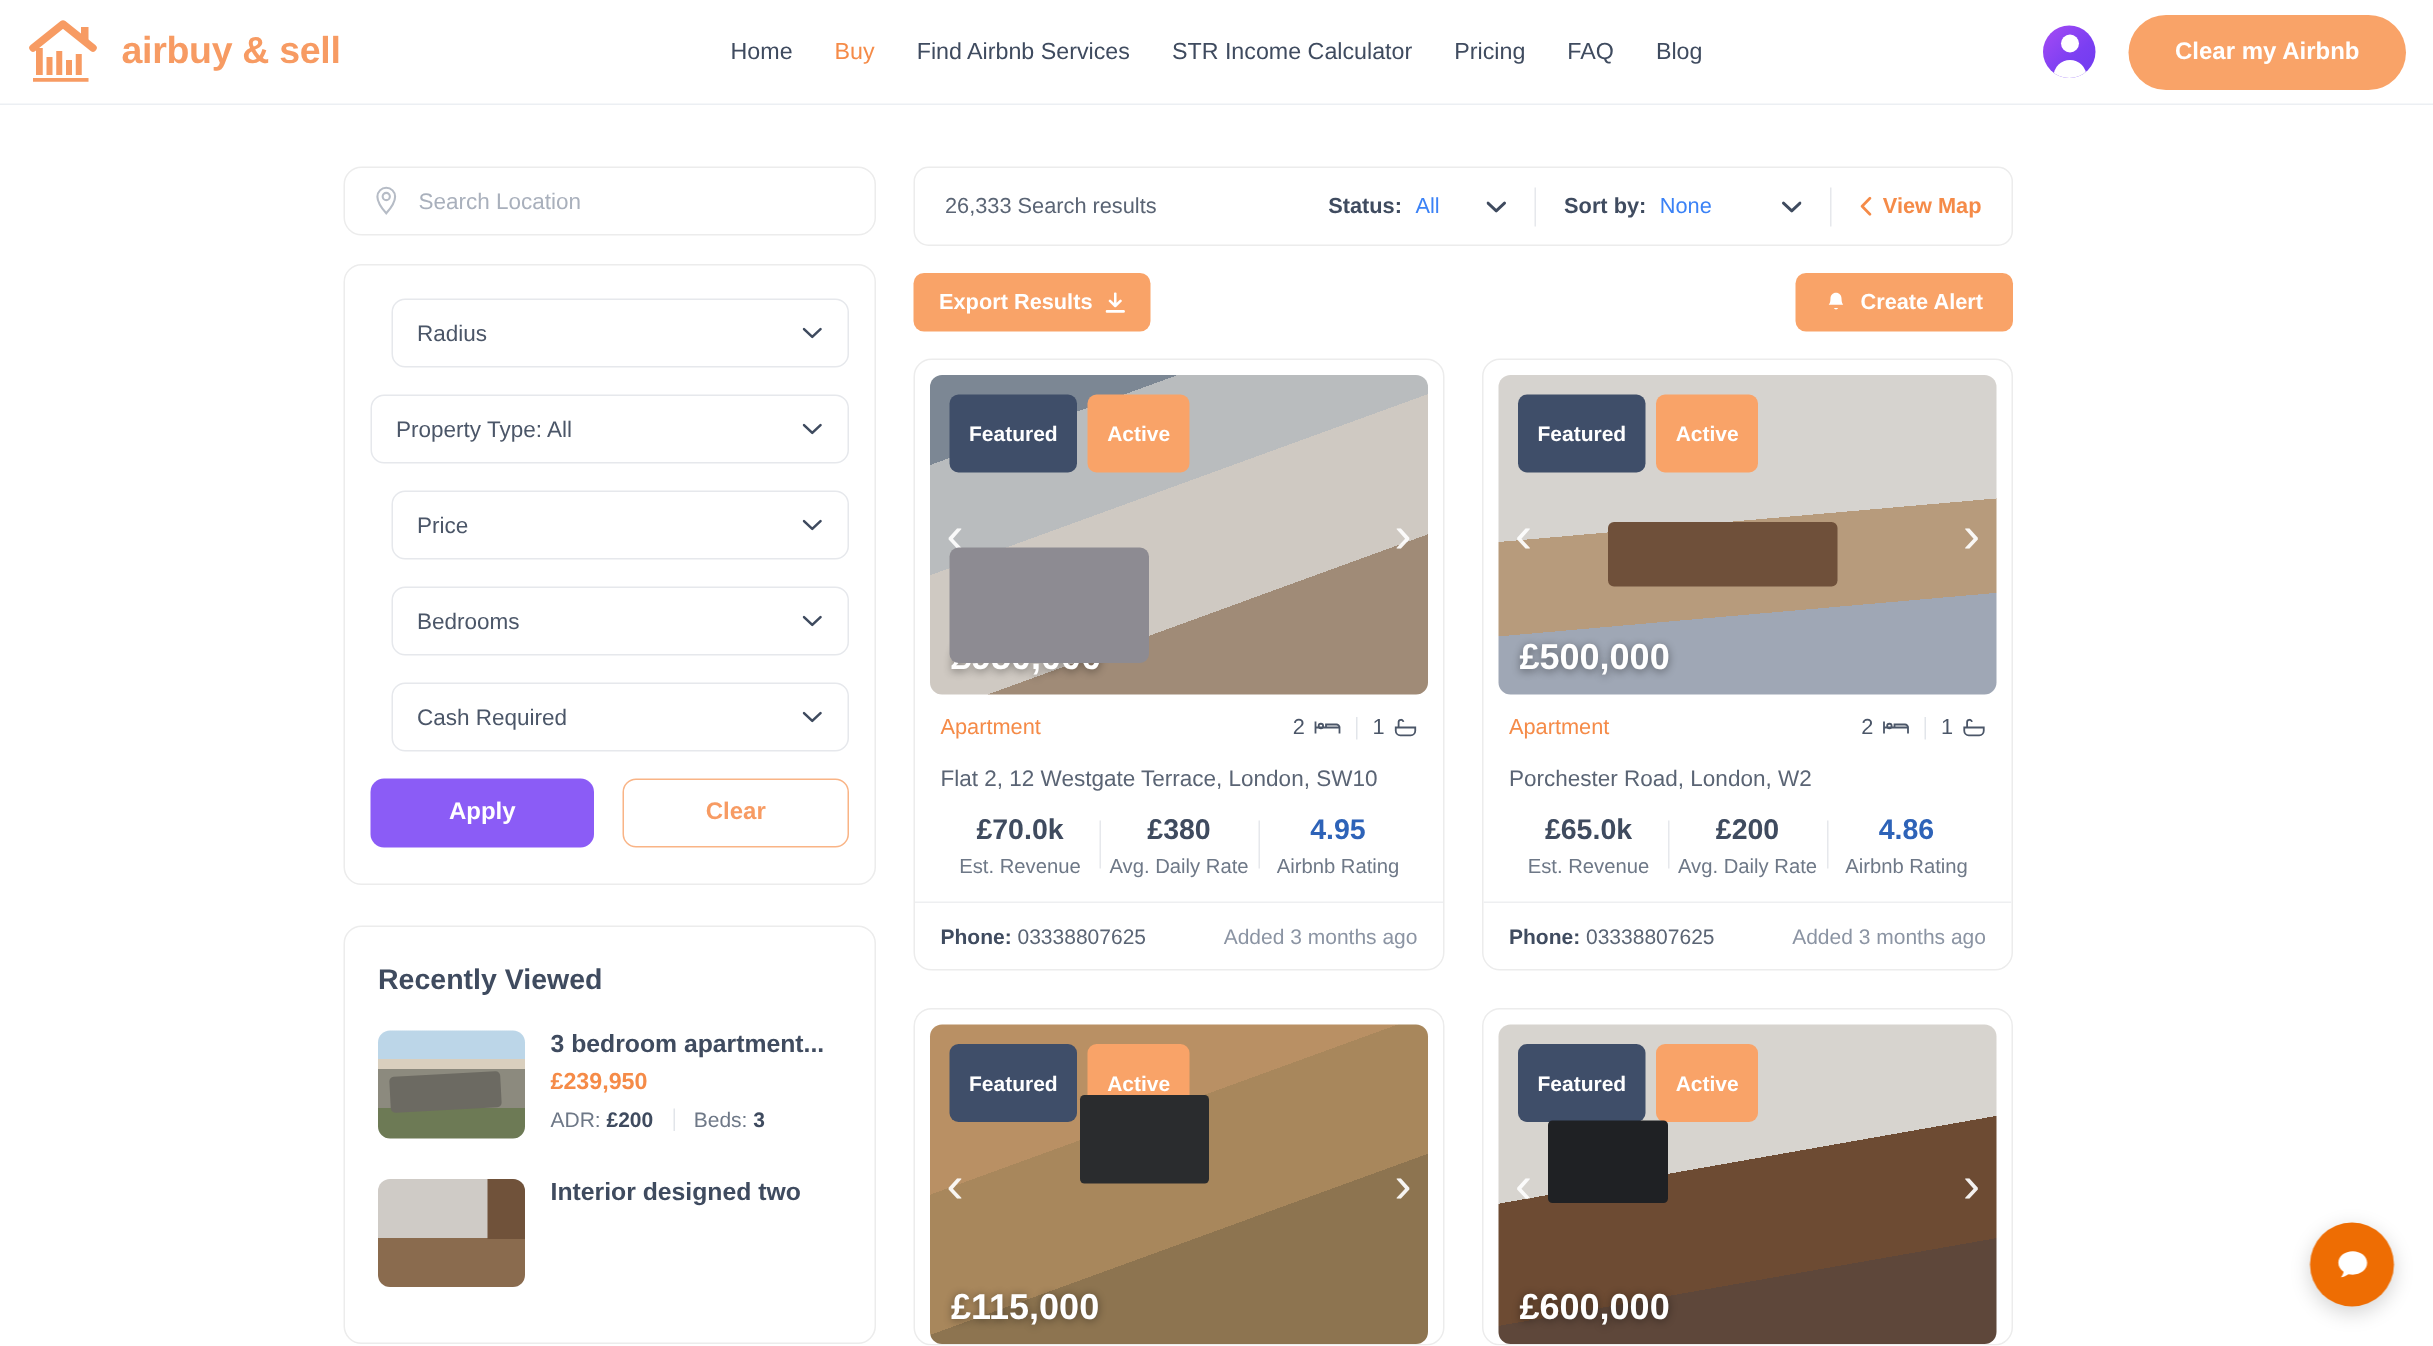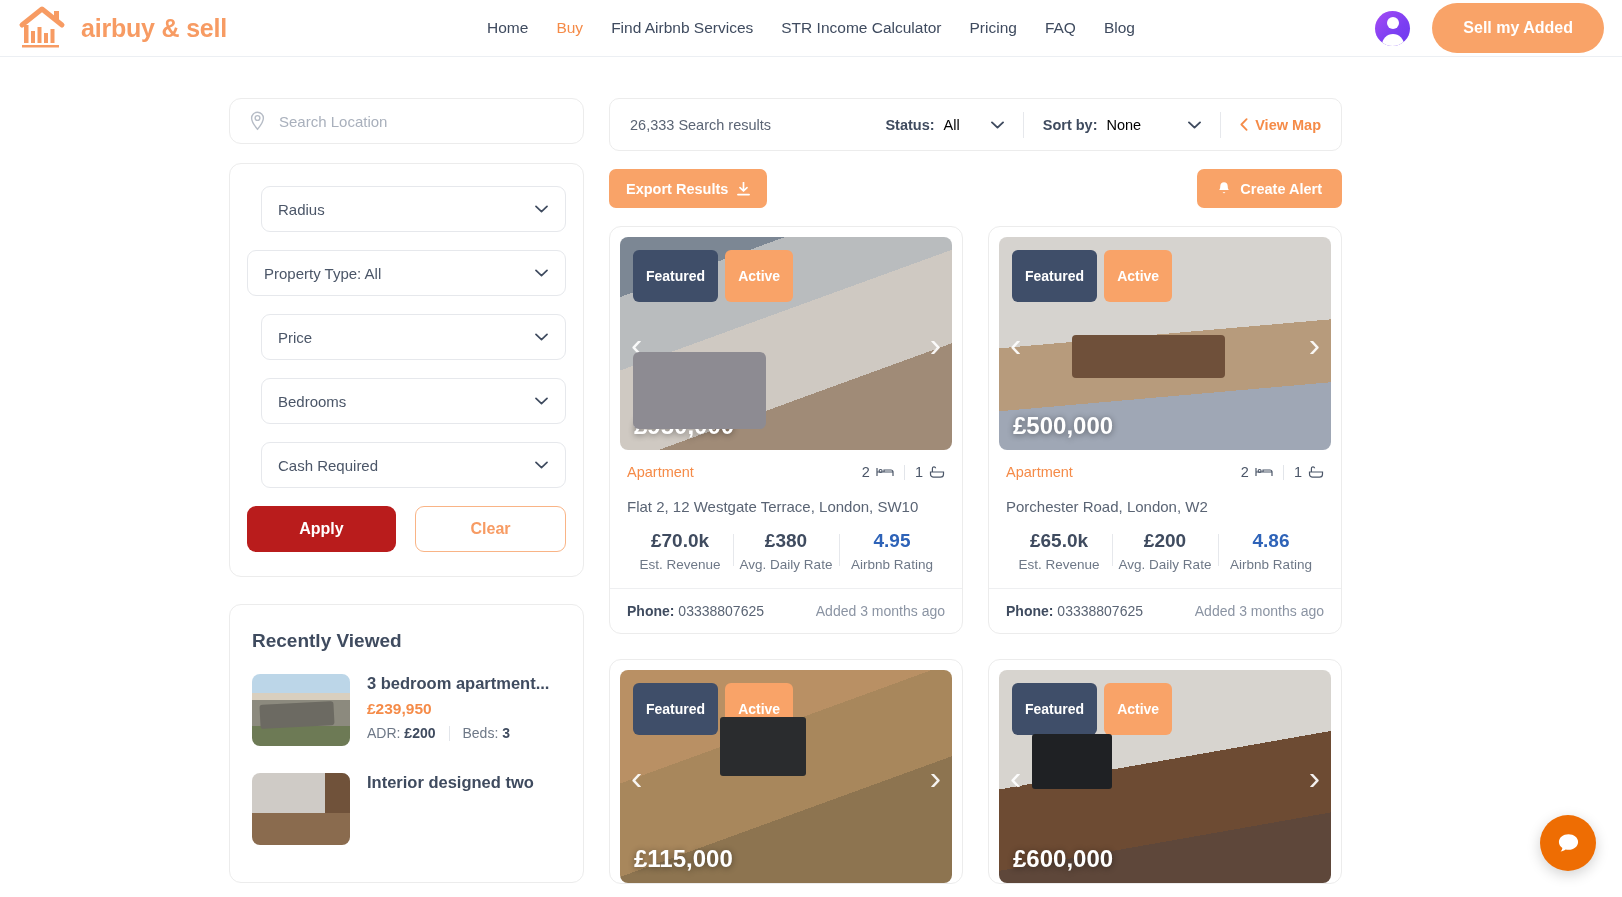--- a/index.html
+++ b/index.html
@@ -6,21 +6,21 @@
   html, body {
     width: 1622px; height: 897px;
     overflow: hidden;
     background: #ffffff;
     font-family: "Liberation Sans", sans-serif;
     color: #3f4b5f;
   }
 
   
   .header {
-    height: 57px; width: 100%;
+    height: 70px; width: 100%;
     background: #fff;
     border-bottom: 1px solid #eceff3;
     display: flex; align-items: center;
     padding: 0 18px 0 18px;
     position: relative;
   }
   .brand { display: flex; align-items: center; gap: 11px; }
   .brand-logo { width: 52px; height: 46px; display: block; }
   .brand-name {
     font-size: 25px; font-weight: 700; color: #f79b63;
@@ -89,21 +89,21 @@
     padding: 0 17px 0 16px; margin-bottom: 18px;
     font-size: 15px; color: #4b5668; background: #fff; cursor: pointer;
   }
   .sel.indent { width: calc(100% - 14px); margin-left: 14px; }
   .chev {
     width: 13px; height: 8px; flex: 0 0 13px;
   }
   .filter-actions { display: flex; gap: 19px; margin-top: 6px; }
   .btn-apply {
     flex: 1; height: 46px; border-radius: 9px; border: none;
-    background: #b91c1c; color: #fff; font-size: 16px; font-weight: 700;
+    background: #8b5cf6; color: #fff; font-size: 16px; font-weight: 700;
     cursor: pointer; font-family: "Liberation Sans", sans-serif;
   }
   .btn-clear {
     flex: 1; height: 46px; border-radius: 9px; border: 1px solid #f9b486;
     background: #fff; color: #f79b63; font-size: 16px; font-weight: 600;
     cursor: pointer; font-family: "Liberation Sans", sans-serif;
   }
 
   .recent { margin-top: 27px; padding: 25px 22px 10px 22px; }
   .recent h3 {
@@ -137,21 +137,21 @@
   
   .toolbar {
     height: 53px; display: flex; align-items: center;
     border: 1px solid #ececec; border-radius: 10px; background: #fff;
     padding: 0 20px; font-size: 14.5px; color: #4b5668;
   }
   .toolbar .count { color: #5a6474; }
   .toolbar .spacer { flex: 1; }
   .tb-sel { display: flex; align-items: center; gap: 9px; cursor: pointer; }
   .tb-sel .lbl { font-weight: 700; color: #3f4b5f; }
-  .tb-sel .val { color: #000000; }
+  .tb-sel .val { color: #3b82f6; }
   .tb-div { width: 1px; height: 26px; background: #e6e8ec; margin: 0 19px; }
   .view-map {
     color: #f58b48; font-weight: 600; display: flex; align-items: center; gap: 7px;
     cursor: pointer; font-size: 14.5px;
   }
 
   .actions { display: flex; align-items: center; margin-top: 18px; }
   .btn-export {
     background: #f9a368; color: #fff; border: none; border-radius: 7px;
     height: 39px; padding: 16px 17px; font-size: 14.5px; font-weight: 600;
@@ -272,21 +272,21 @@
     <a href="#">Pricing</a>
     <a href="#">FAQ</a>
     <a href="#">Blog</a>
   </nav>
 
   <div class="header-right">
     <div class="avatar">
       <span class="head"></span>
       <span class="body"></span>
     </div>
-    <button class="btn-sell">Sell my Added</button>
+    <button class="btn-sell">Clear my Airbnb</button>
   </div>
 </div>
 
 <div class="page">
 
   <aside class="sidebar">
 
     <div class="card-box search-box">
       <svg width="17" height="20" viewBox="0 0 17 20">
         <path d="M8.5 1.2C5.2 1.2 2.6 3.8 2.6 7.1c0 4.4 5.9 11.1 5.9 11.1s5.9-6.7 5.9-11.1c0-3.3-2.6-5.9-5.9-5.9z" fill="none" stroke="#b6bcc6" stroke-width="1.4"></path>

